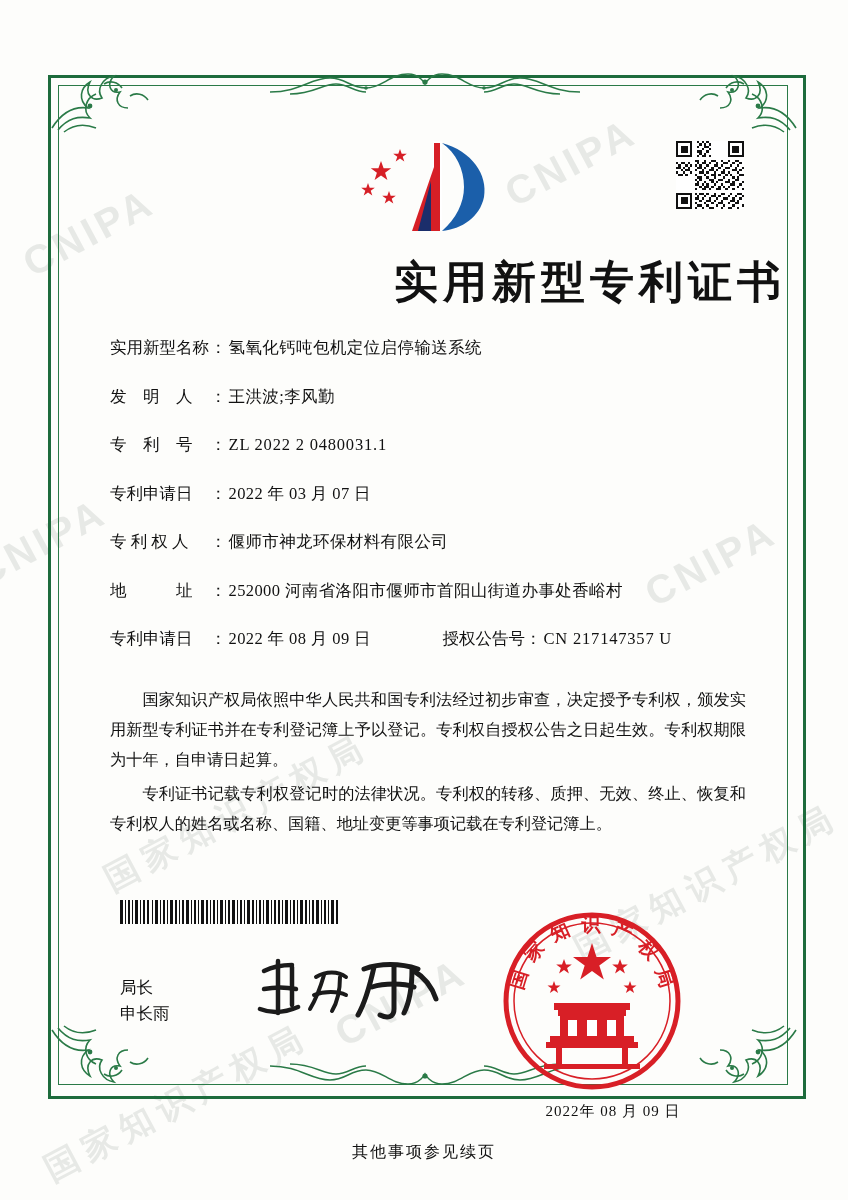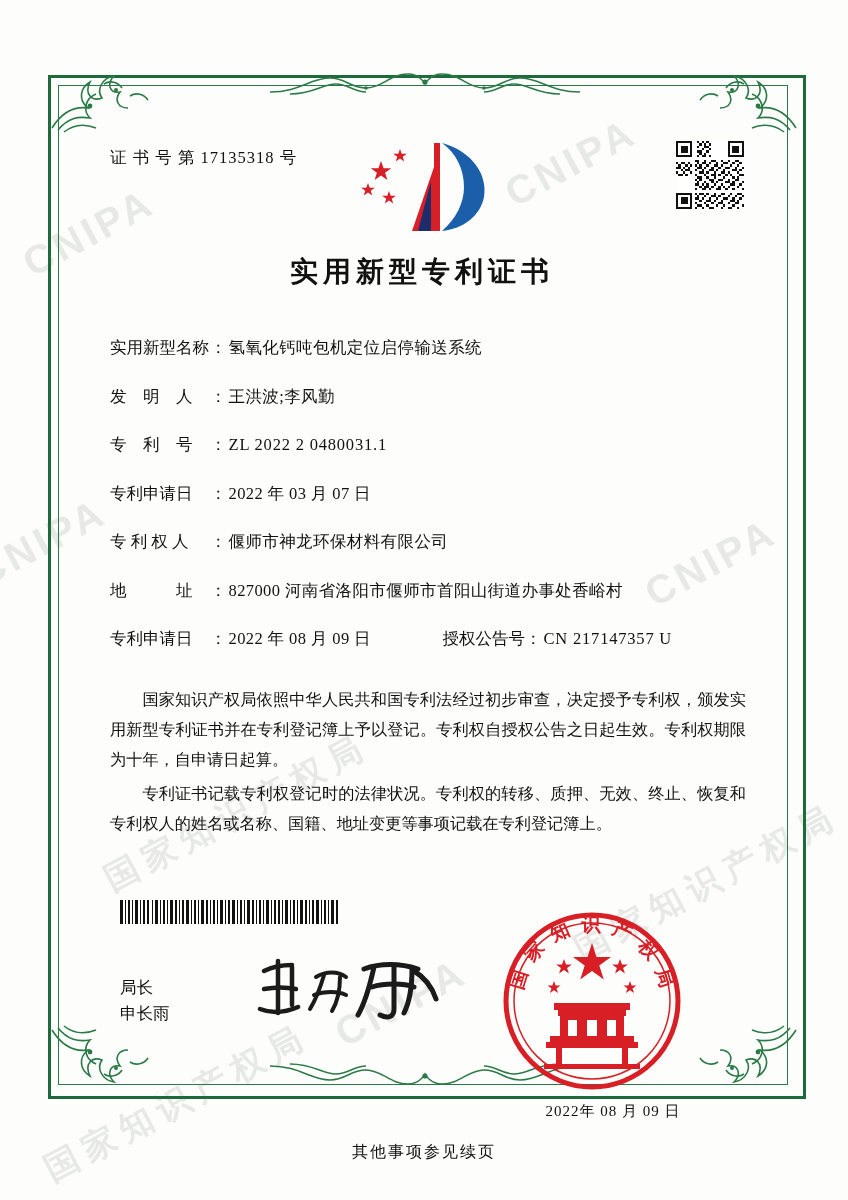--- a/index.html
+++ b/index.html
@@ -113,22 +113,22 @@
     transform: translateX(-50%);
     width: 168px;
     height: 98px;
   }
   .logo svg { display:block; width:100%; height:100%; }
 
   .main-title {
     position: absolute;
     left: 0; right: 0;
     top: 168px;
-    text-align: center;
-    font-size: 28px;
+    text-align: right;
+    font-size: 44px;
     font-weight: bold;
     letter-spacing: 5px;
     color: #111;
     font-family: "DejaVu Serif", serif;
   }
 
   .fields {
     position: absolute;
     left: 52px;
     top: 252px;
@@ -324,21 +324,20 @@
     <svg viewBox="0 0 310 34" fill="none" stroke="currentColor" stroke-width="1.5">
       <path d="M0 26 C30 26 40 12 60 12 C76 12 80 22 96 22 C112 22 120 8 138 8 C150 8 155 18 155 18 C155 18 160 8 172 8 C190 8 198 22 214 22 C230 22 234 12 250 12 C270 12 280 26 310 26"></path>
       <path d="M20 28 C44 28 52 18 66 18 C78 18 84 26 96 26"></path>
       <path d="M214 26 C226 26 232 18 244 18 C258 18 266 28 290 28"></path>
       <circle cx="155" cy="16" r="2.6" fill="currentColor" stroke="none"></circle>
     </svg>
   </div>
 
   <div class="content">
 
-    <div class="cert-no">证 书 号 第 17135318 号</div>
 
     <div class="qr">
       <svg viewBox="0 0 29 29" shape-rendering="crispEdges">
         <rect width="29" height="29" fill="#ffffff"></rect>
         <g fill="#111111">
           <rect x="0" y="0" width="7" height="1"></rect>
             <rect x="0" y="6" width="7" height="1"></rect>
           <rect x="0" y="0" width="1" height="7"></rect>
             <rect x="6" y="0" width="1" height="7"></rect>
           <rect x="2" y="2" width="3" height="3"></rect>
@@ -571,21 +570,21 @@
 
       <div class="field-row">
         <span class="field-label tight">专 利 权 人</span>
         <span class="field-colon">：</span>
         <span class="field-value">偃师市神龙环保材料有限公司</span>
       </div>
 
       <div class="field-row">
         <span class="field-label tight">地　　　址</span>
         <span class="field-colon">：</span>
-        <span class="field-value">827000 河南省洛阳市偃师市首阳山街道办事处香峪村</span>
+        <span class="field-value">252000 河南省洛阳市偃师市首阳山街道办事处香峪村</span>
       </div>
 
       <div class="field-row row-double">
         <span class="field-label tight">专利申请日</span>
         <span class="field-colon">：</span>
         <span class="field-value">2022 年 08 月 09 日</span>
         <span class="second">
           <span class="field-label tight">授权公告号</span>
           <span class="field-colon">：</span>
           <span class="field-value mono">CN 217147357 U</span>

